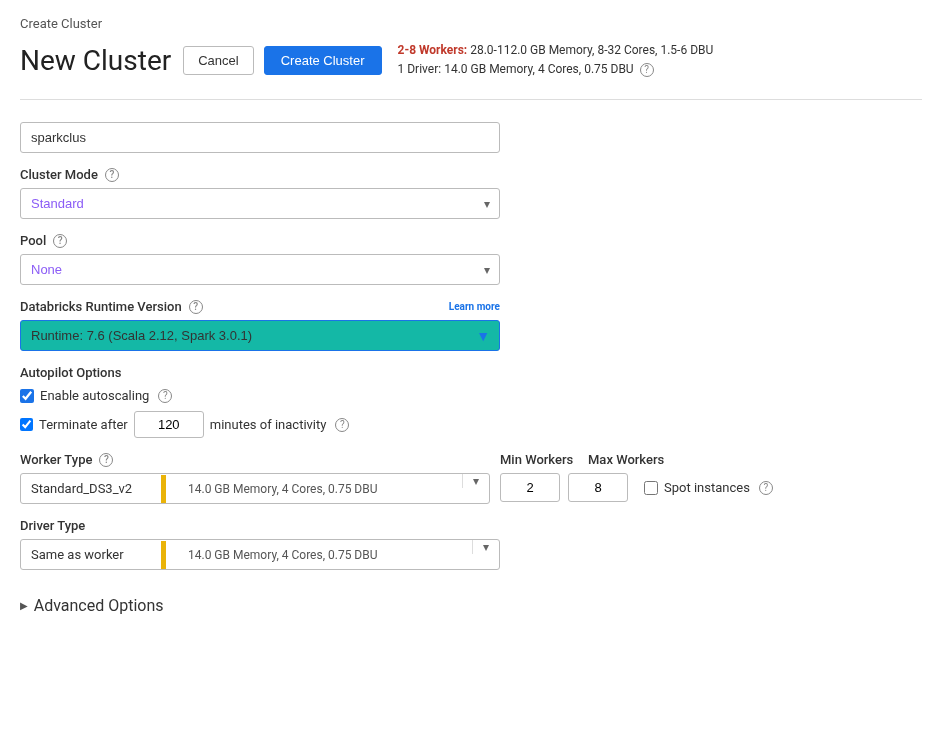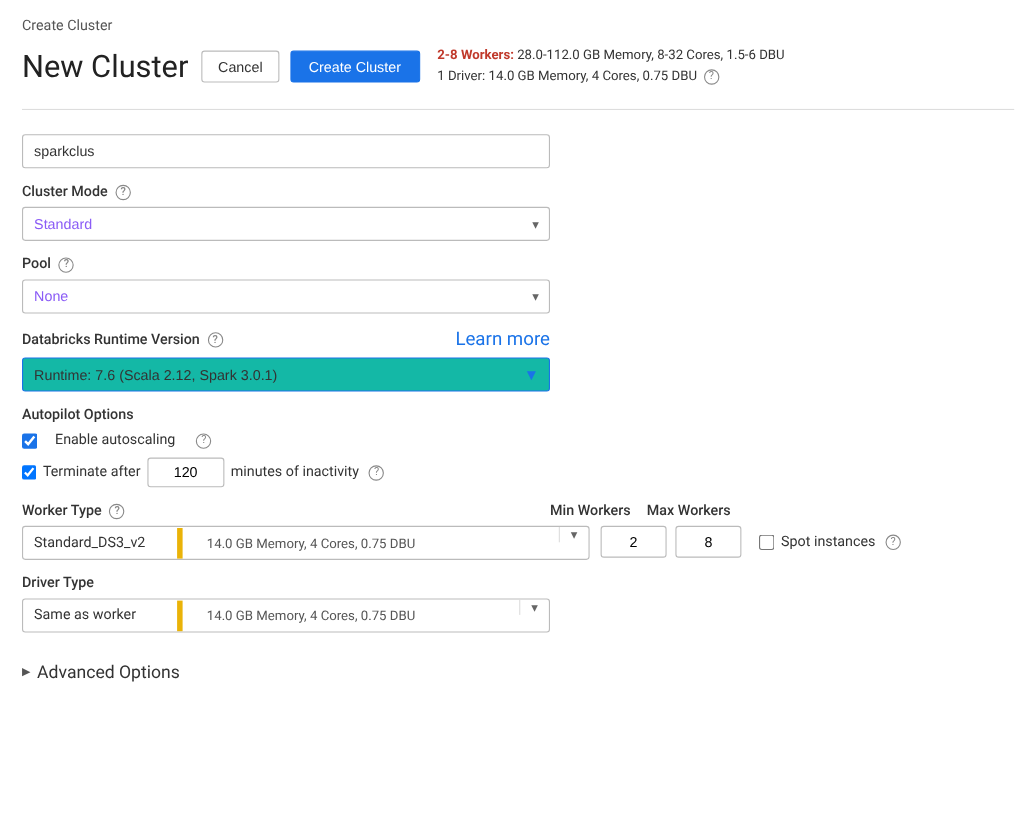--- a/index.html
+++ b/index.html
@@ -131,21 +131,22 @@
     .runtime-header {
       display: flex;
       align-items: center;
       justify-content: space-between;
       width: 480px;
       margin-bottom: 6px;
     }
     .learn-more {
       color: #1a73e8;
       text-decoration: none;
-      font-size: 17px;
+      font-size: 10px;
+      font-weight: bold;
     }
     .runtime-select {
       width: 480px;
       padding: 7px 10px;
       border: 1px solid #1a73e8;
       border-radius: 3px;
       font-size: 13px;
       color: #333;
       background: #14b8a6;
       appearance: none;
@@ -170,21 +171,21 @@
       margin-bottom: 14px;
     }
     .autopilot-title {
       font-size: 13px;
       font-weight: 500;
       margin-bottom: 8px;
     }
     .checkbox-row {
       display: flex;
       align-items: center;
-      gap: 16px;
+      gap: 6px;
       margin-bottom: 8px;
     }
     .checkbox-row input[type="checkbox"] {
       accent-color: #1a73e8;
       width: 14px;
       height: 14px;
     }
     .terminate-row {
       display: flex;
       align-items: center;
@@ -197,21 +198,21 @@
       border-radius: 3px;
       font-size: 13px;
       text-align: center;
     }
     .worker-section {
       margin-bottom: 14px;
     }
     .worker-select-inner {
       display: flex;
       align-items: center;
-      width: 516px;
+      width: 470px;
       border: 1px solid #bbb;
       border-radius: 3px;
       background: #fff;
       overflow: hidden;
     }
     .worker-select-inner .worker-name {
       padding: 7px 10px;
       font-size: 13px;
       color: #333;
       flex: 0 0 auto;

